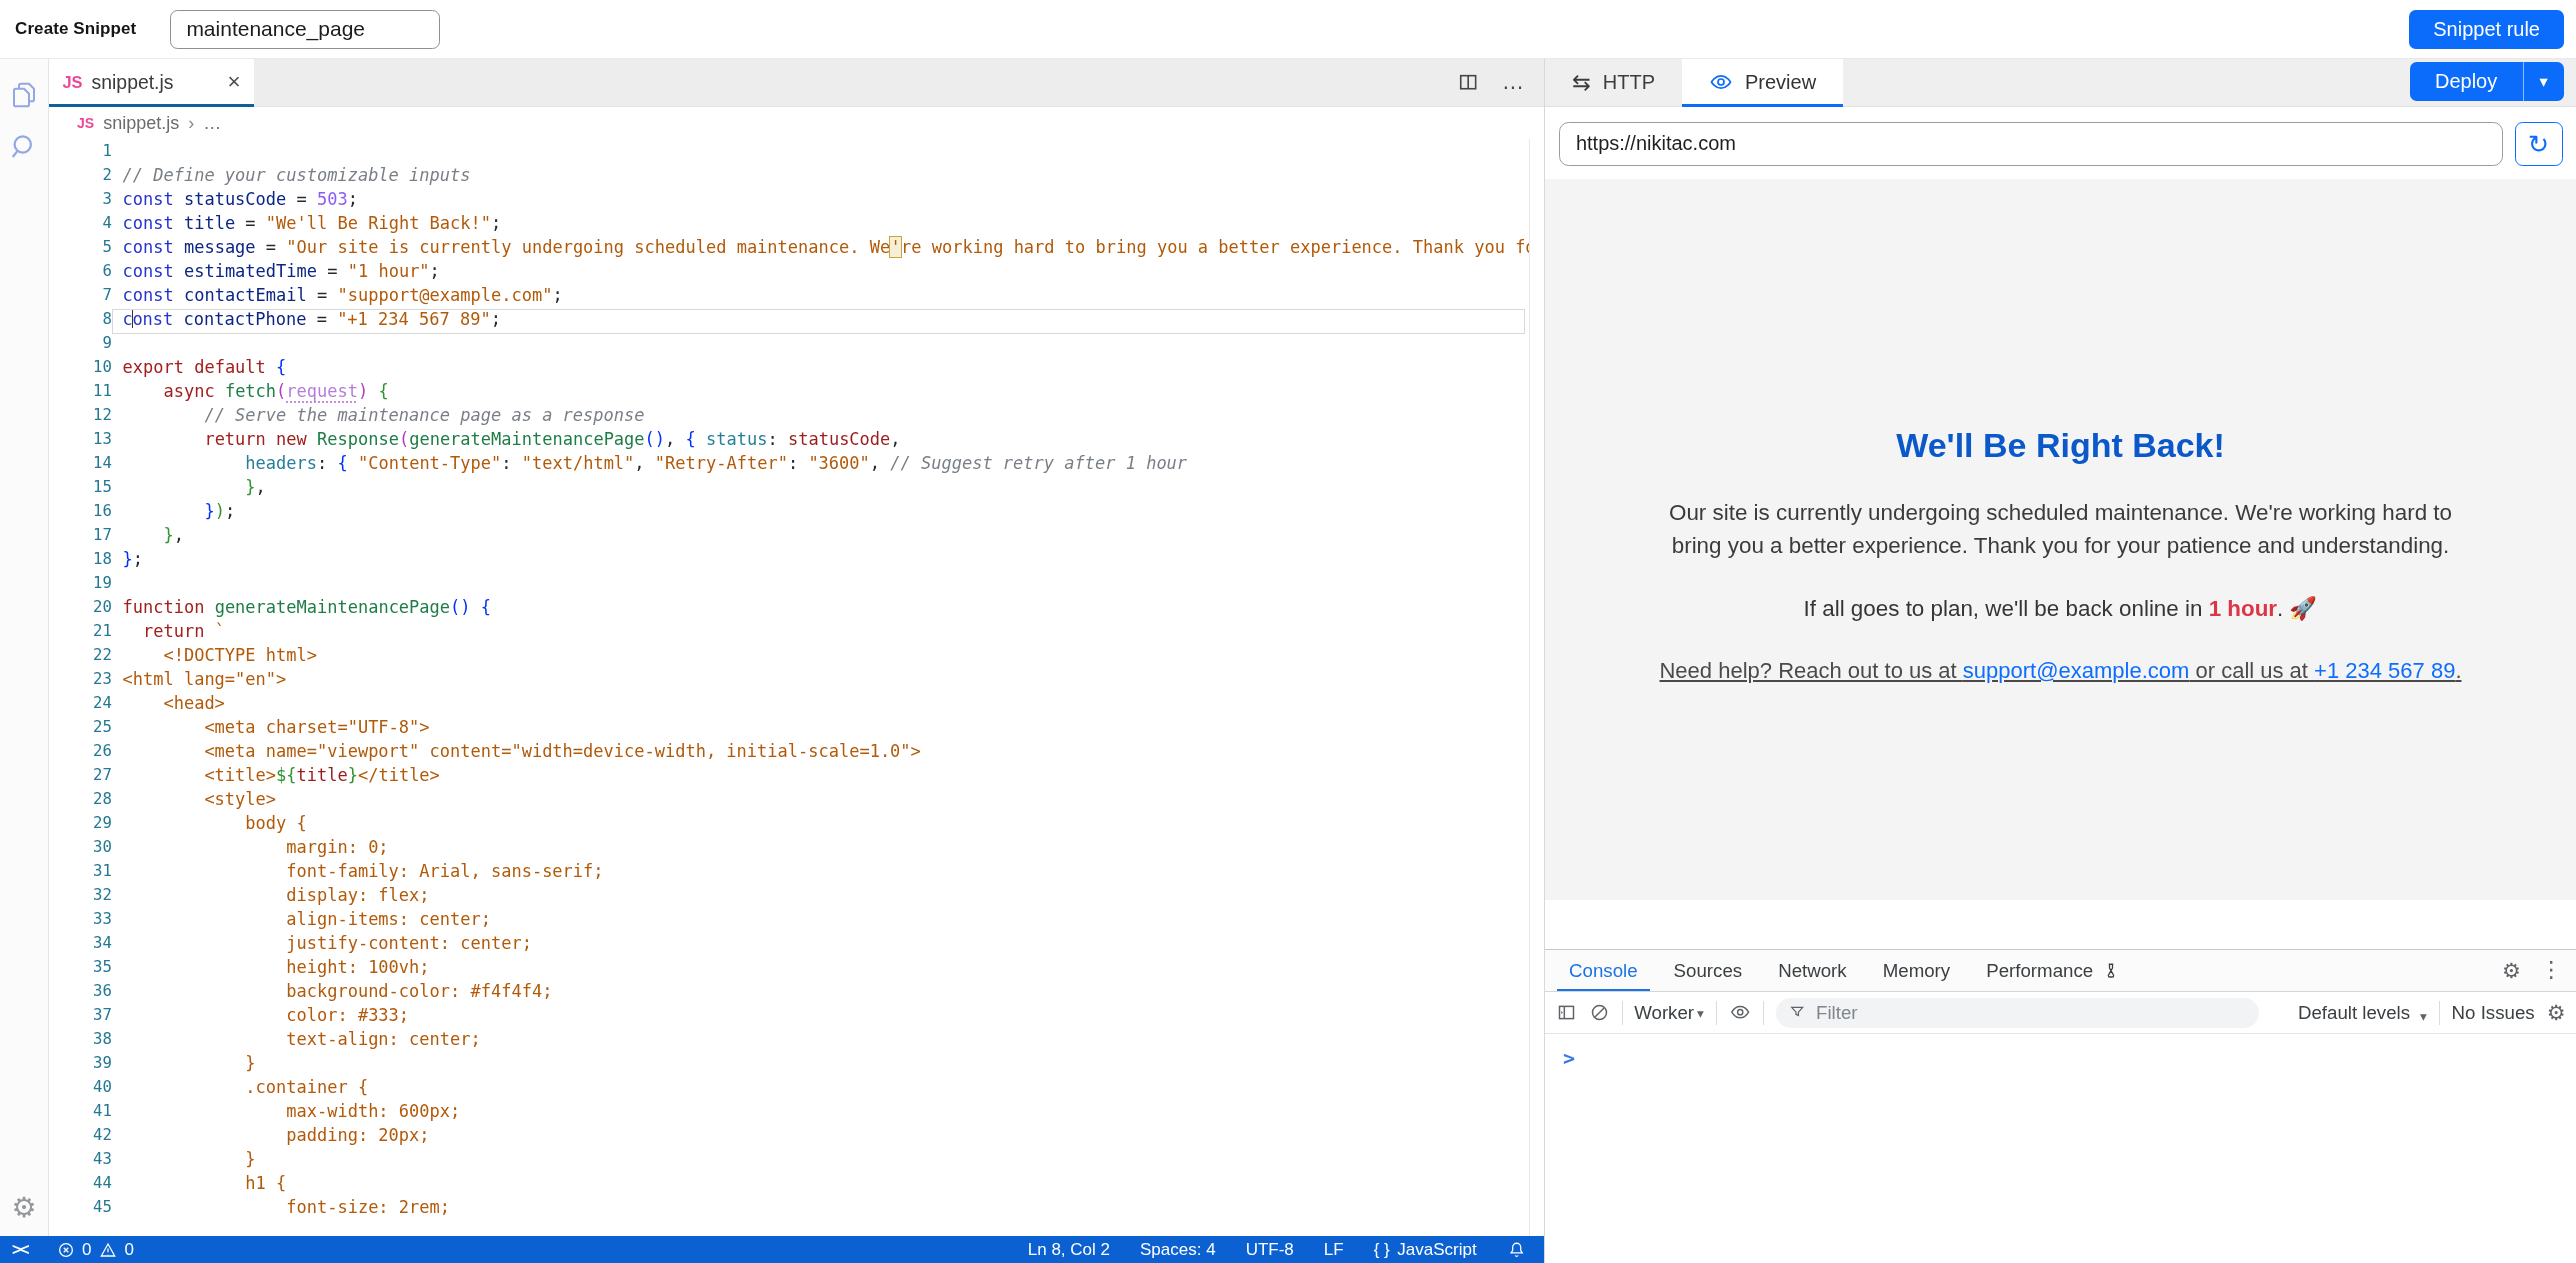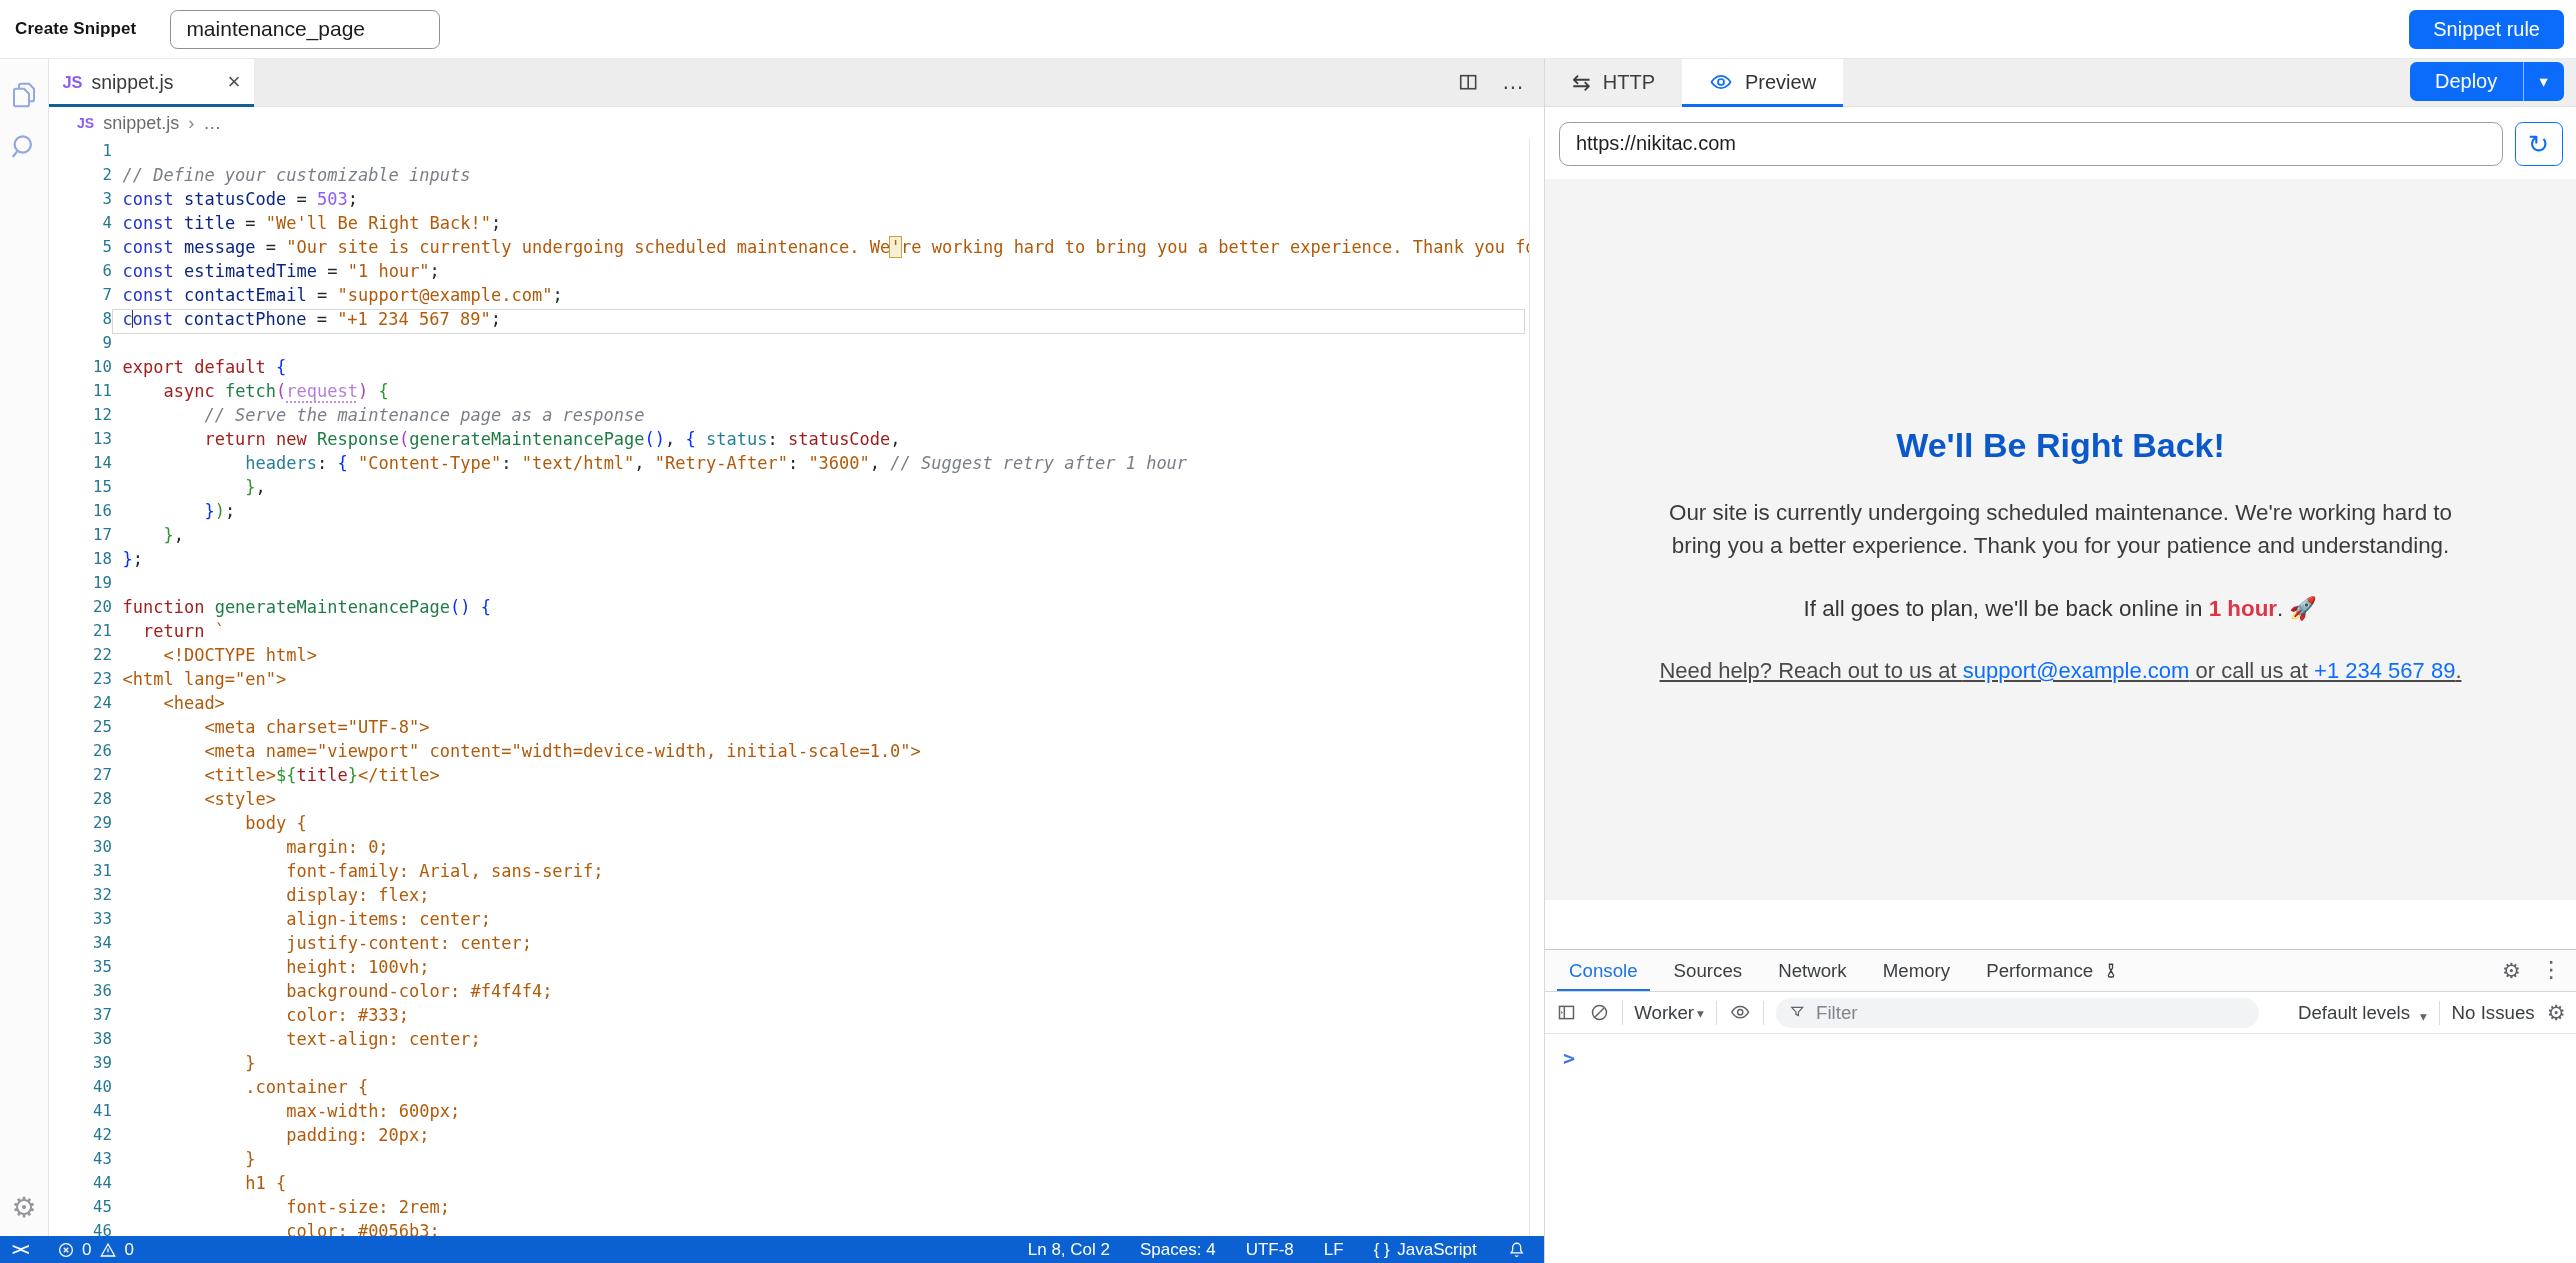--- a/index.html
+++ b/index.html
@@ -22,21 +22,21 @@
   
   .rail{position:absolute;left:0;top:58px;width:48px;height:1178px;background:#fbfbfb;border-right:0.7px solid #e4e4e4;z-index:4;}
   .rail .ricon{width:48px;height:52px;display:flex;align-items:center;justify-content:center;cursor:pointer;}
   .rail .ricon.files{margin-top:10.5px;}
   .rail .gear-bottom{position:absolute;bottom:6px;left:0;width:48px;height:45px;display:flex;align-items:center;justify-content:center;color:#96989d;font-size:28px;cursor:pointer;}
 
   
   .etabs{position:absolute;left:49px;top:58px;width:1496px;height:48px;background:#ededed;border-bottom:0.7px solid #e3e3e3;display:flex;z-index:3;}
   .etab{width:178px;background:#fff;display:flex;align-items:center;padding:0 13.5px;position:relative;cursor:pointer;}
   .etab::after{content:"";position:absolute;left:0;right:0;bottom:-0.7px;height:3px;background:#0e6098;}
-  .jsbadge{font-weight:700;color:#8b5cf6;font-size:16.4px;}
+  .jsbadge{font-weight:700;color:#ec4899;font-size:16.4px;}
   .etab-label{font-size:19.4px;color:#3a3a3a;margin-left:9px;}
   .etab-close{margin-left:auto;font-size:22.4px;color:#4d4d4d;line-height:1;cursor:pointer;}
   .etabs-right{margin-left:auto;display:flex;align-items:center;gap:22.4px;padding-right:19.4px;color:#454545;}
   .more-dots{font-size:22.4px;color:#454545;letter-spacing:1.5px;cursor:pointer;}
 
   
   .crumbs{position:absolute;left:49px;top:107px;width:1496px;height:32px;background:#fff;display:flex;align-items:center;padding-left:28px;font-size:18px;color:#6b6b6b;gap:9px;z-index:3;}
   .crumbs .jsbadge{font-size:14px;}
   .crumb-sep{color:#8a8a8a;font-size:18px;}
 
@@ -207,21 +207,20 @@
         <div class="cline"><span class="ln">36</span><span class="ctext"><span class="tk-s">                background-color: #f4f4f4;</span></span></div>
         <div class="cline"><span class="ln">37</span><span class="ctext"><span class="tk-s">                color: #333;</span></span></div>
         <div class="cline"><span class="ln">38</span><span class="ctext"><span class="tk-s">                text-align: center;</span></span></div>
         <div class="cline"><span class="ln">39</span><span class="ctext"><span class="tk-s">            }</span></span></div>
         <div class="cline"><span class="ln">40</span><span class="ctext"><span class="tk-s">            .container {</span></span></div>
         <div class="cline"><span class="ln">41</span><span class="ctext"><span class="tk-s">                max-width: 600px;</span></span></div>
         <div class="cline"><span class="ln">42</span><span class="ctext"><span class="tk-s">                padding: 20px;</span></span></div>
         <div class="cline"><span class="ln">43</span><span class="ctext"><span class="tk-s">            }</span></span></div>
         <div class="cline"><span class="ln">44</span><span class="ctext"><span class="tk-s">            h1 {</span></span></div>
         <div class="cline"><span class="ln">45</span><span class="ctext"><span class="tk-s">                font-size: 2rem;</span></span></div>
-        <div class="cline"><span class="ln">46</span><span class="ctext"><span class="tk-s">                color: #0056b3;</span></span></div>
       </div>
     <div class="aline"></div>
   </div>
 
   <div class="sbar">
     <span class="remote seg">&gt;&lt;</span>
     <span class="probs seg">
       <svg width="18" height="18" viewBox="0 0 24 24" fill="none" stroke="#fff" stroke-width="1.7">
           <circle cx="12" cy="12" r="8.5"></circle>
           <path d="M9 9l6 6M15 9l-6 6"></path>

